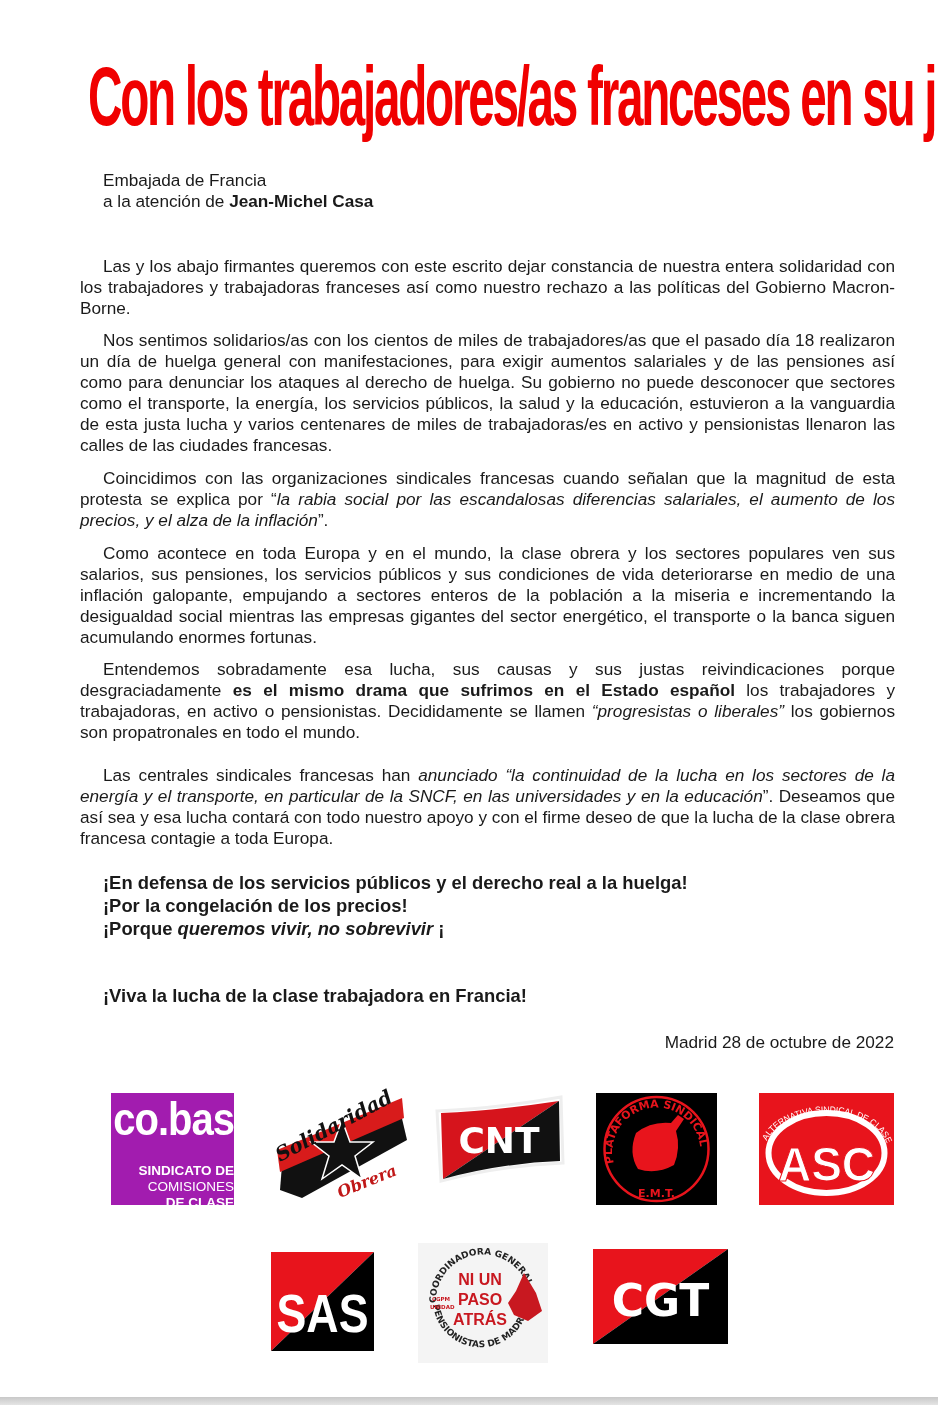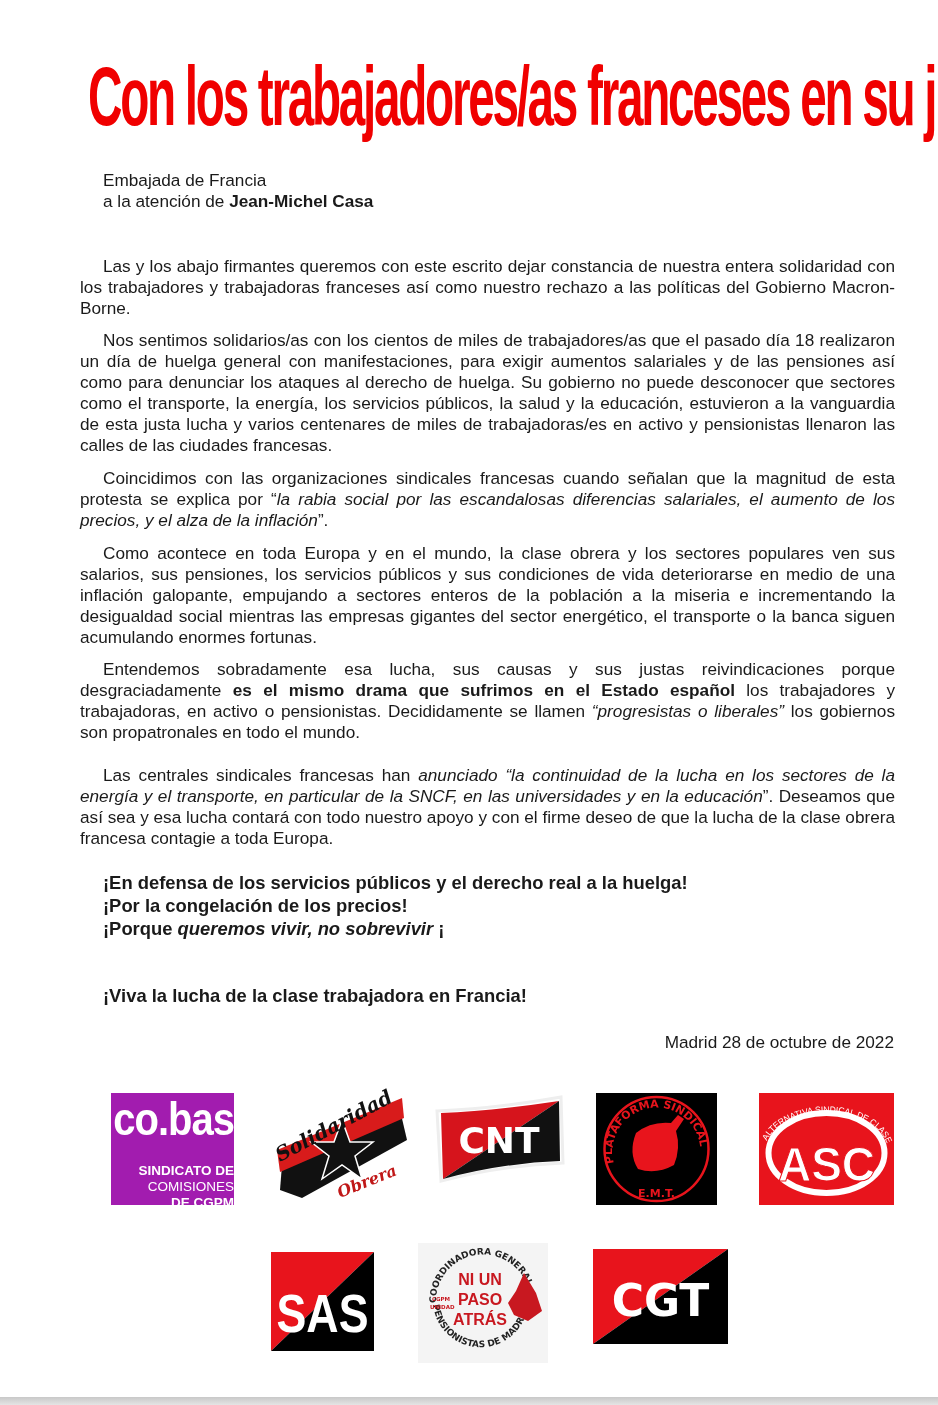--- a/index.html
+++ b/index.html
@@ -50,21 +50,21 @@
   <div><span>¡Porque </span><i>queremos vivir, no sobrevivir</i><span> ¡</span></div>
 </div>
 <div class="viva">¡Viva la lucha de  la clase trabajadora en Francia!</div>
 
 <div class="date">Madrid 28 de octubre de 2022</div>
 
 <div class="logo" style="left:111px;top:1093px;width:123px;height:112px;background:#a21caf;color:#fff;text-align:right;">
   <div style="font-weight:bold;font-size:40px;line-height:40px;margin-top:6px;letter-spacing:-1px;transform:scaleY(1.15);">co.bas</div>
   <div style="font-weight:bold;font-size:13.5px;line-height:16px;margin-top:24px;">SINDICATO DE</div>
   <div style="font-weight:normal;font-size:13.5px;line-height:16px;">COMISIONES</div>
-  <div style="font-weight:bold;font-size:13.5px;line-height:16px;">DE CGPM</div>
+  <div style="font-weight:bold;font-size:13.5px;line-height:16px;">DE CLASE</div>
 </div>
 
 <svg class="logo" style="left:272px;top:1080px;width:140px;height:125px;" viewBox="0 0 140 125">
   <path d="M10,85 L128,30 L135,60 L30,118 L8,110 Z" fill="#111"></path>
   <path d="M5,70 L130,18 L132,38 L8,92 Z" fill="#d81b1b"></path>
   <polygon points="70,40 78,62 101,62 83,76 90,99 70,85 50,99 57,76 39,62 62,62" fill="#111" stroke="#fff" stroke-width="1.5"></polygon>
   <text x="8" y="82" transform="rotate(-28 8 82)" font-family="'DejaVu Serif', serif" font-style="italic" font-weight="bold" font-size="20" fill="#111">Solidaridad</text>
   <text x="68" y="118" transform="rotate(-22 68 118)" font-family="'DejaVu Serif', serif" font-style="italic" font-weight="bold" font-size="16" fill="#c01818">Obrera</text>
 </svg>
 

